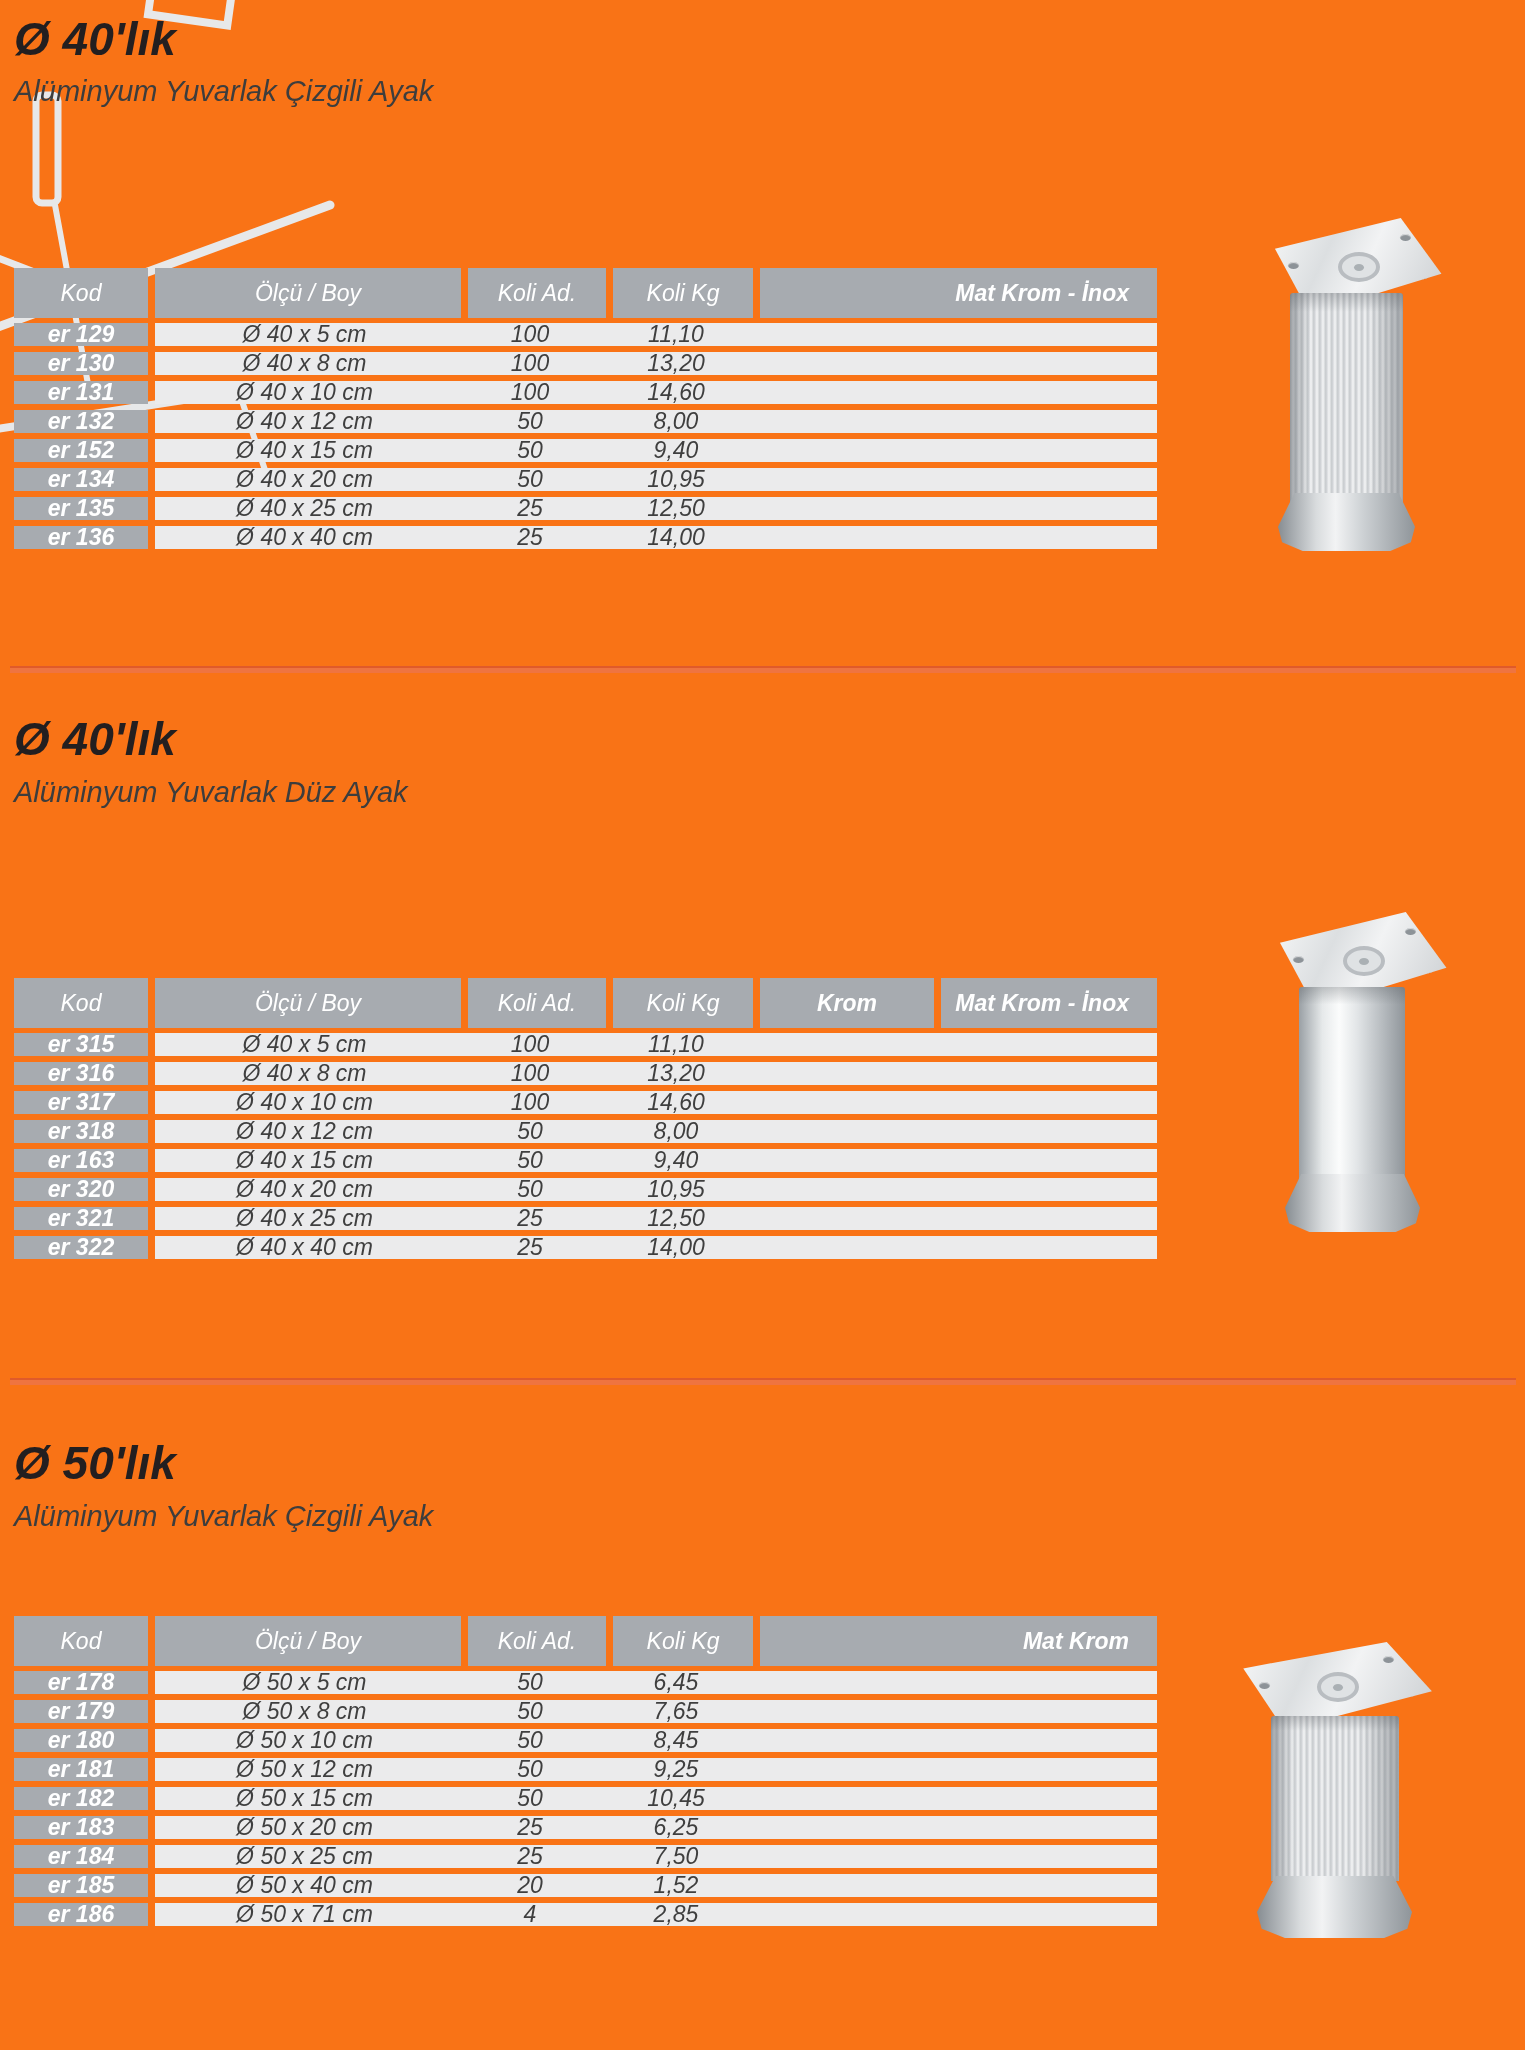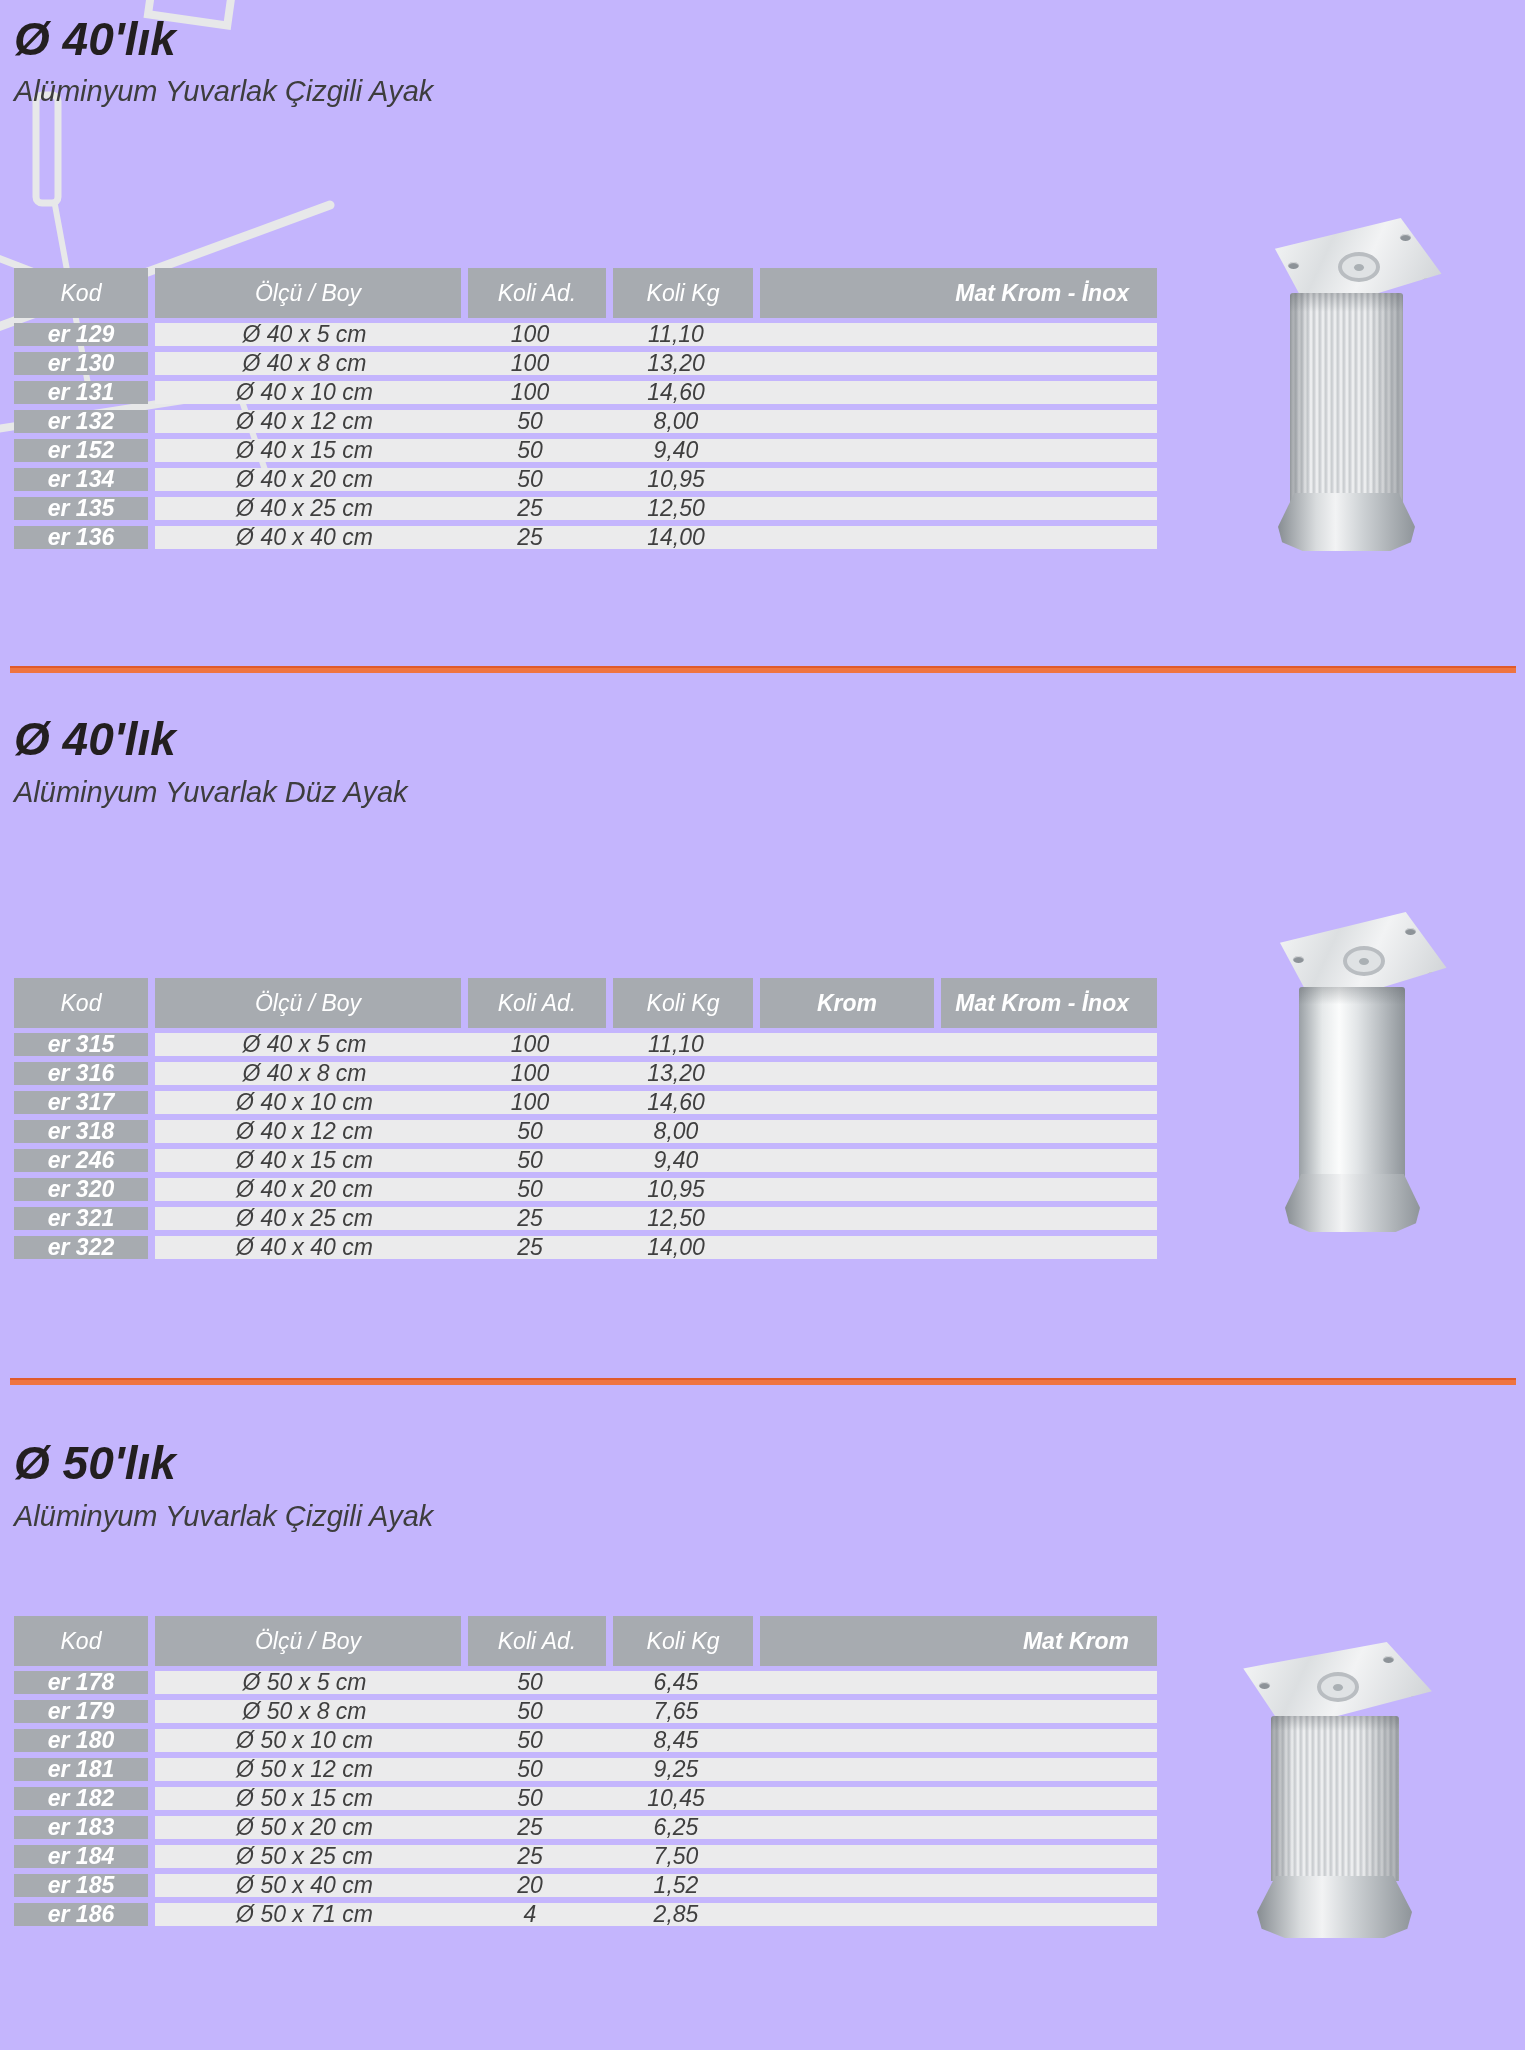--- a/index.html
+++ b/index.html
@@ -1,17 +1,17 @@
 <!DOCTYPE html>
 <html><head>
 <meta charset="utf-8">
 <style>
   html,body{margin:0;padding:0;background:#ffffff;}
   .page{
-    position:relative;width:1525px;height:2050px;background:#c4b5fd;overflow:hidden;
+    position:relative;width:1525px;height:2050px;background:#f97316;overflow:hidden;
     font-family:"Liberation Sans",sans-serif;color:#2b2b2b;
   }
   
   .bg-sketch{position:absolute;left:0;top:0;pointer-events:none;}
 
   .section-title{
     position:absolute;left:14px;font-size:46px;font-weight:bold;font-style:italic;
     color:#231f20;letter-spacing:0px;
   }
   .section-subtitle{
@@ -231,21 +231,21 @@
         <div class="kcell col-kod">er 318</div>
         <div class="band">
           <div class="bcell col-olcu">Ø 40 x 12 cm</div>
           <div class="bcell col-koli_ad">50</div>
           <div class="bcell col-koli_kg">8,00</div>
           <div class="bcell col-krom"></div>
           <div class="bcell col-finish"></div>
         </div>
       </div>
       <div class="trow">
-        <div class="kcell col-kod">er 246</div>
+        <div class="kcell col-kod">er 163</div>
         <div class="band">
           <div class="bcell col-olcu">Ø 40 x 15 cm</div>
           <div class="bcell col-koli_ad">50</div>
           <div class="bcell col-koli_kg">9,40</div>
           <div class="bcell col-krom"></div>
           <div class="bcell col-finish"></div>
         </div>
       </div>
       <div class="trow">
         <div class="kcell col-kod">er 320</div>

